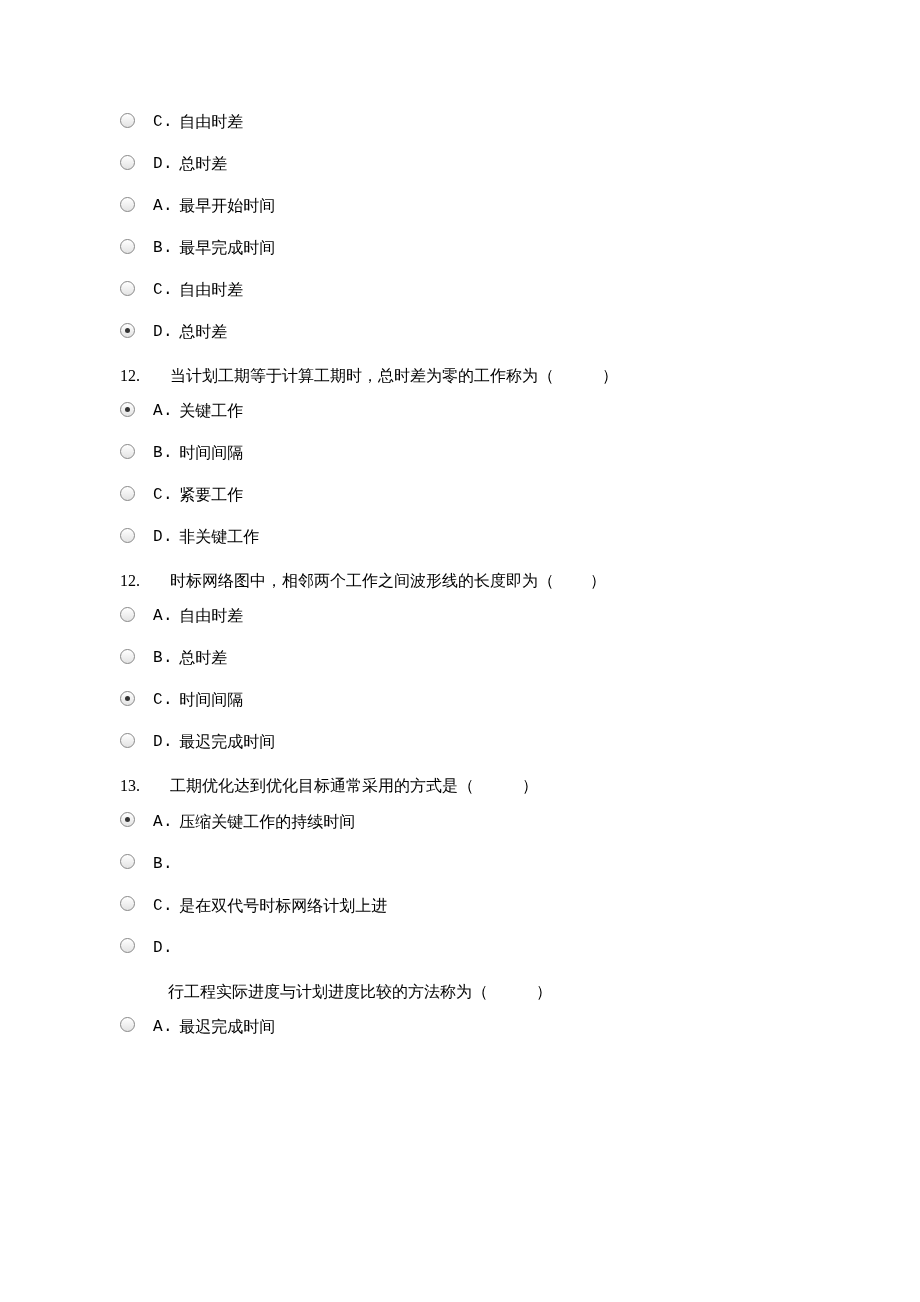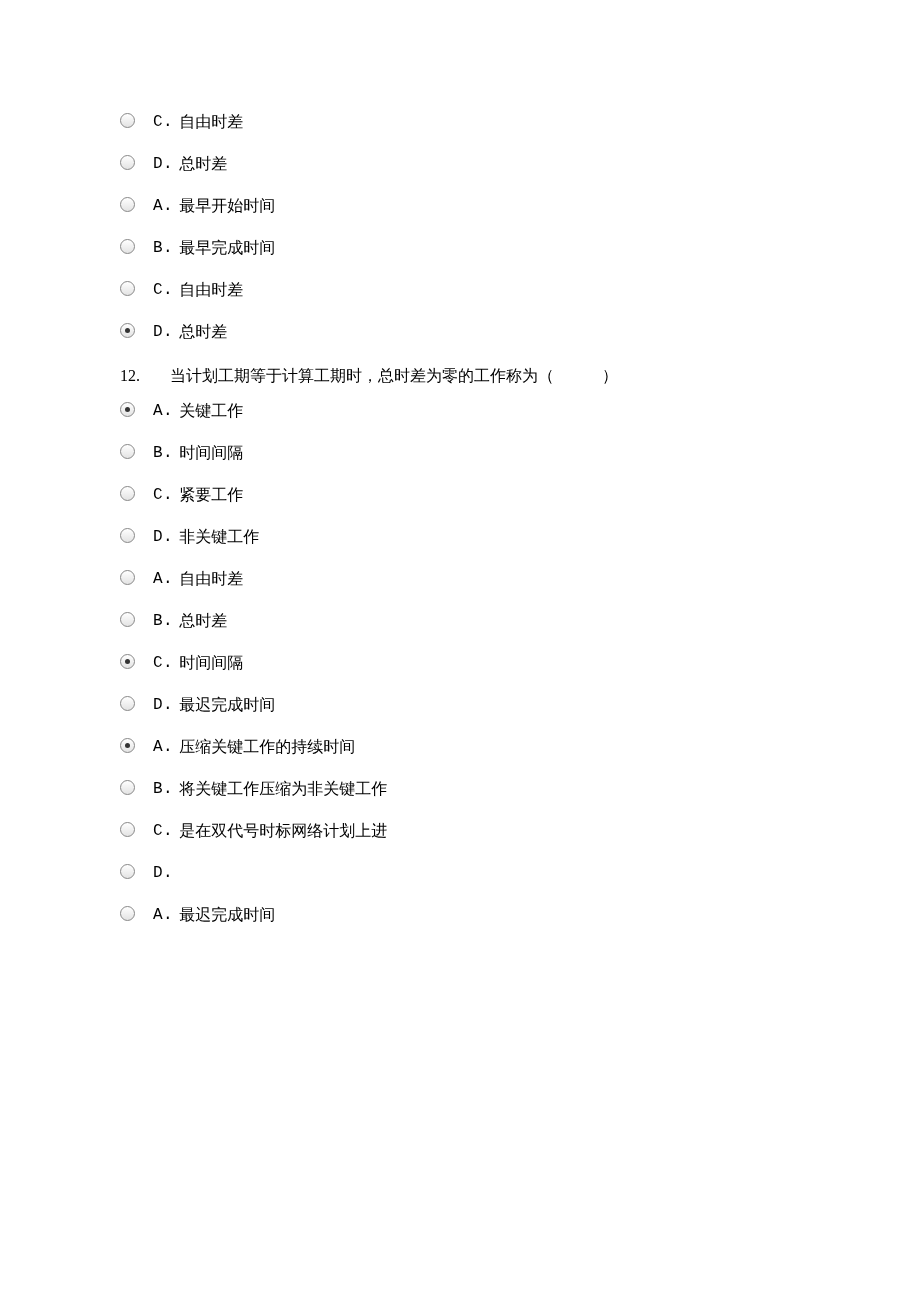--- a/index.html
+++ b/index.html
@@ -70,20 +70,23 @@
       <div class="opt">
         <span class="radio"></span>
         <span class="opt-label">C.</span>
         <span class="opt-text">紧要工作</span>
       </div>
       <div class="opt">
         <span class="radio"></span>
         <span class="opt-label">D.</span>
         <span class="opt-text">非关键工作</span>
       </div>
+      <div class="q q-wrap">
+        <div><span class="q-num">12.</span>　<span class="q-text">时标网络图中，相邻两个工作之间波形线的长度即为（　　 ）</span></div>
+      </div>
       <div class="opt">
         <span class="radio"></span>
         <span class="opt-label">A.</span>
         <span class="opt-text">自由时差</span>
       </div>
       <div class="opt">
         <span class="radio"></span>
         <span class="opt-label">B.</span>
         <span class="opt-text">总时差</span>
       </div>
@@ -92,42 +95,45 @@
           <span class="dot"></span>
         </span>
         <span class="opt-label">C.</span>
         <span class="opt-text">时间间隔</span>
       </div>
       <div class="opt">
         <span class="radio"></span>
         <span class="opt-label">D.</span>
         <span class="opt-text">最迟完成时间</span>
       </div>
+      <div class="q q-wrap">
+        <div><span class="q-num">13.</span>　<span class="q-text">工期优化达到优化目标通常采用的方式是（　　　）</span></div>
+      </div>
       <div class="opt">
         <span class="radio">
           <span class="dot"></span>
         </span>
         <span class="opt-label">A.</span>
         <span class="opt-text">压缩关键工作的持续时间</span>
       </div>
       <div class="opt">
         <span class="radio"></span>
         <span class="opt-label">B.</span>
-        <span class="opt-text">将关键工作压缩为非关键工作</span>
       </div>
       <div class="opt">
         <span class="radio"></span>
         <span class="opt-label">C.</span>
         <span class="opt-text">是在双代号时标网络计划上进</span>
       </div>
       <div class="opt">
         <span class="radio"></span>
         <span class="opt-label">D.</span>
       </div>
       <div class="q q-wrap">
+        <div class="q-indent">行工程实际进度与计划进度比较的方法称为（　　　）</div>
       </div>
       <div class="opt">
         <span class="radio"></span>
         <span class="opt-label">A.</span>
         <span class="opt-text">最迟完成时间</span>
       </div>
     </div>
 </div>
 
 </body></html>

